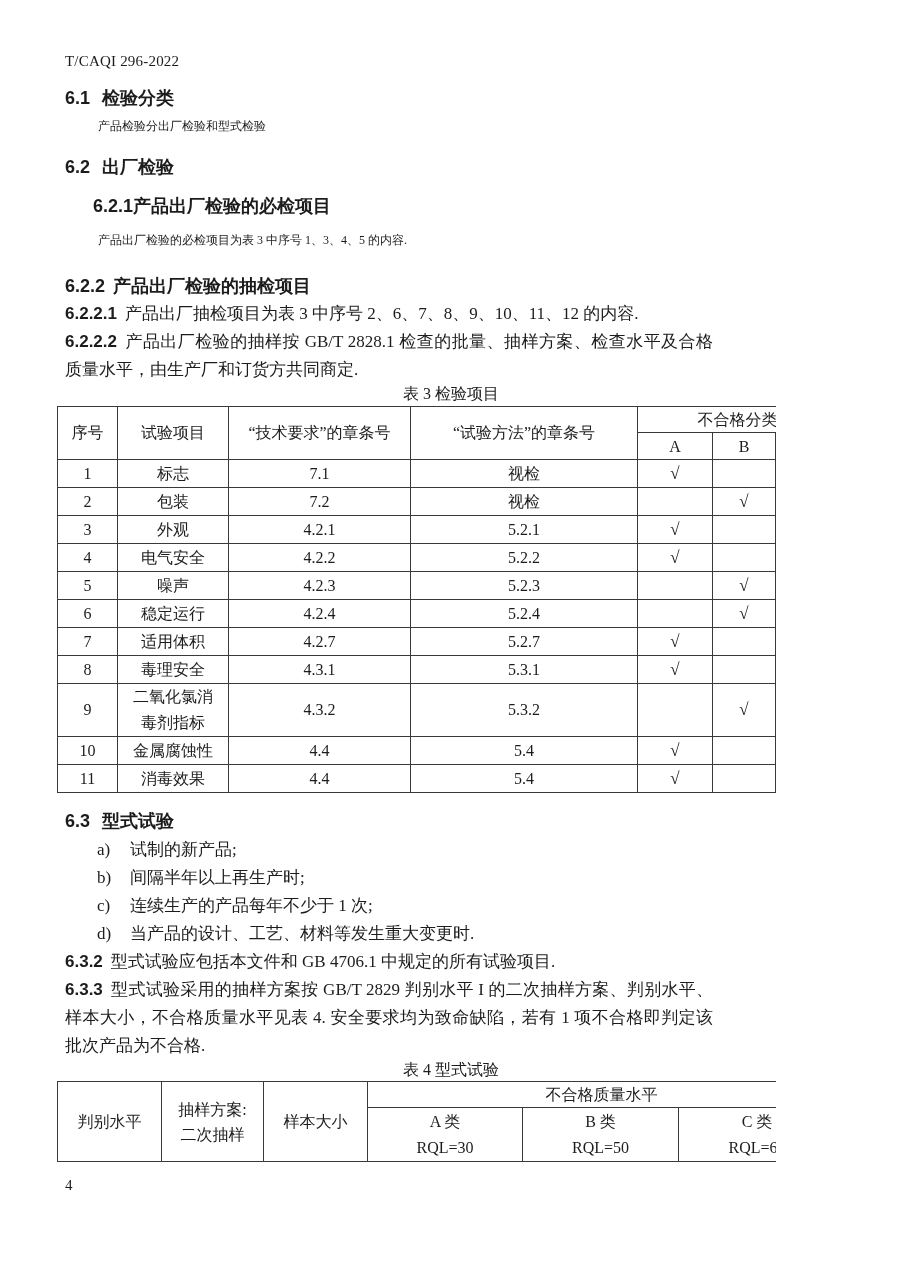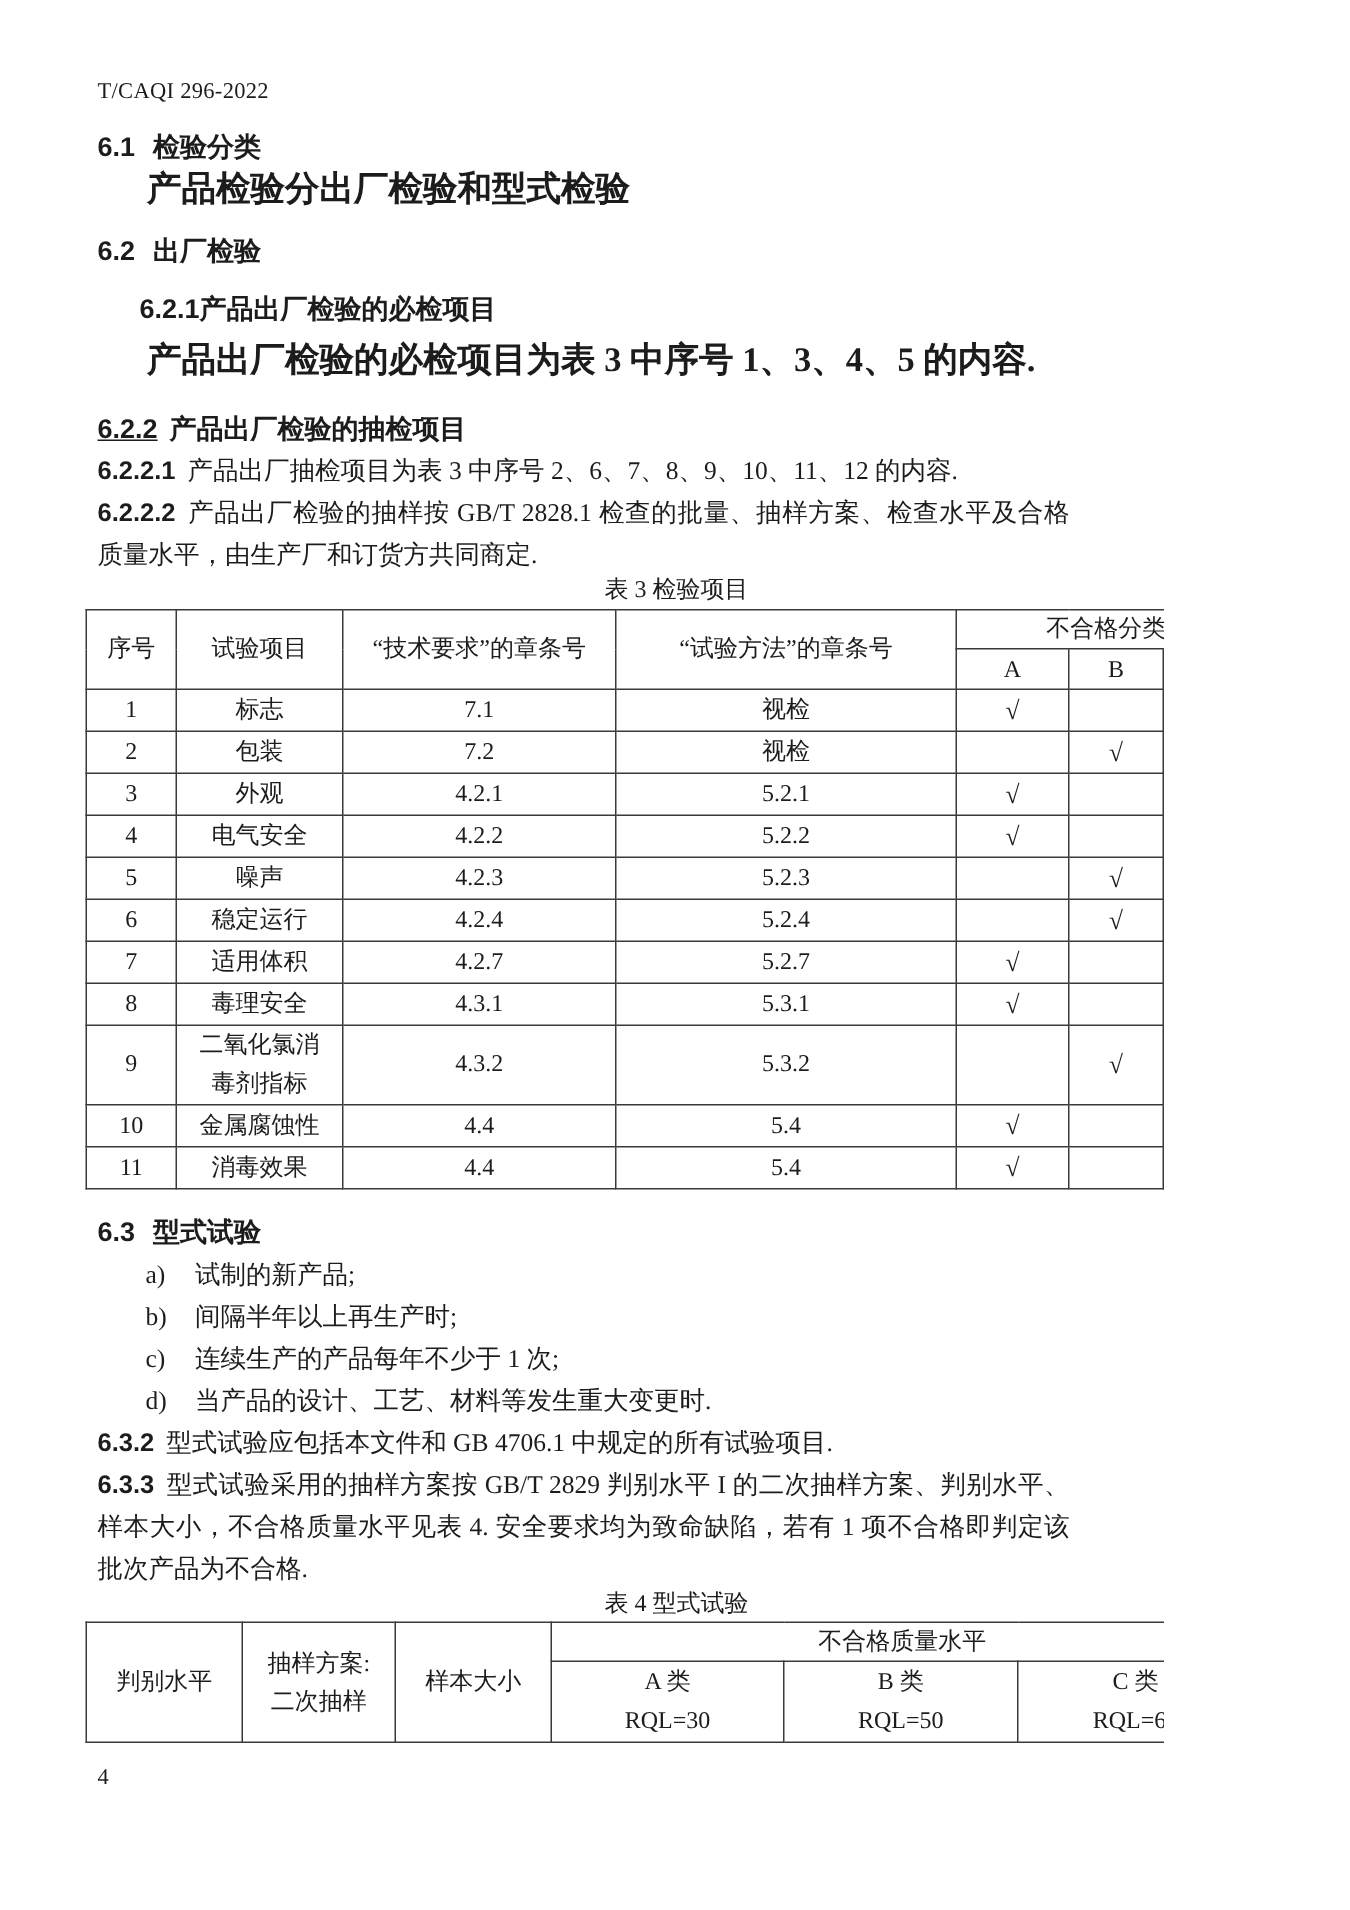--- a/index.html
+++ b/index.html
@@ -16,34 +16,34 @@
 
   .doc-header { font-size:15px; line-height:18px; letter-spacing:0.2px; }
 
   .heading {
     font-family:"Liberation Sans","DejaVu Sans",sans-serif;
     font-weight:bold; font-size:18px; line-height:20px;
     white-space:nowrap;
   }
   .heading .h-num { margin-right:12px; }
   .heading.tight .h-num { margin-right:0; }
-  .heading.narrow .h-num { margin-right:8px;text-decoration:underline; }
+  .heading.narrow .h-num { margin-right:8px; }
 
   .h61 { margin-top:18px; }
   .p61 { margin-top:6px; }
   .h62 { margin-top:19px; }
   .h621 { margin-top:19px;margin-left:28px; }
   .p621 { margin-top:12px; }
   .h622 { margin-top:24px; }
   .c6221 { margin-top:4px; }
   .h63 { margin-top:18px; }
   .c631 { margin-top:14px; }
   .list631 { margin-top:5px; }
 
-  .body-p { font-size:23px; line-height:24px; padding-left:33px;font-weight:bold; }
+  .body-p { font-size:12px; line-height:24px; padding-left:33px; }
 
   .clause { font-size:17px; line-height:28px; text-align:justify; }
   .clause .c-num {
     font-family:"Liberation Sans","DejaVu Sans",sans-serif;
     font-weight:bold; margin-right:8px; white-space:nowrap;
   }
 
   .list { list-style:none; padding-left:32px; font-size:17px; }
   .list li { display:flex; line-height:28px; }
   .li-label { width:33px; flex:0 0 33px; }

